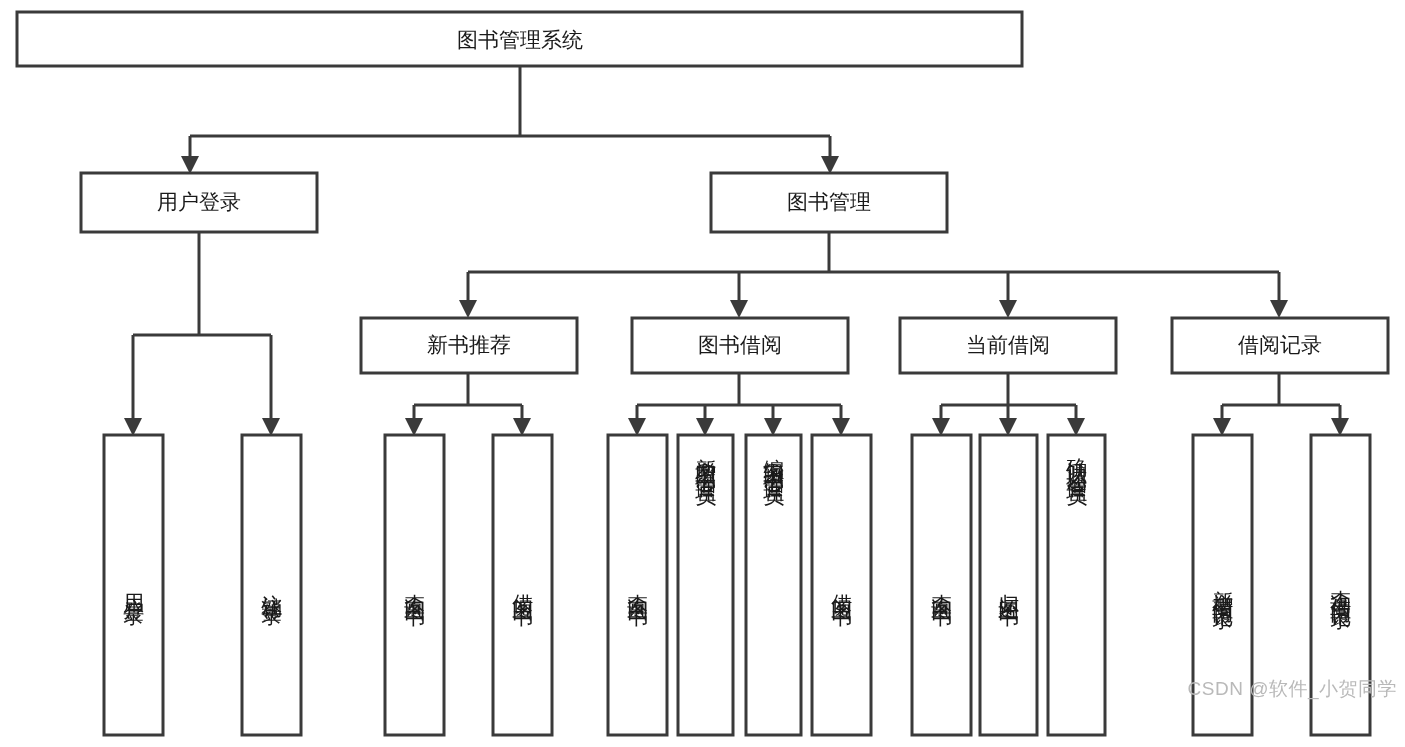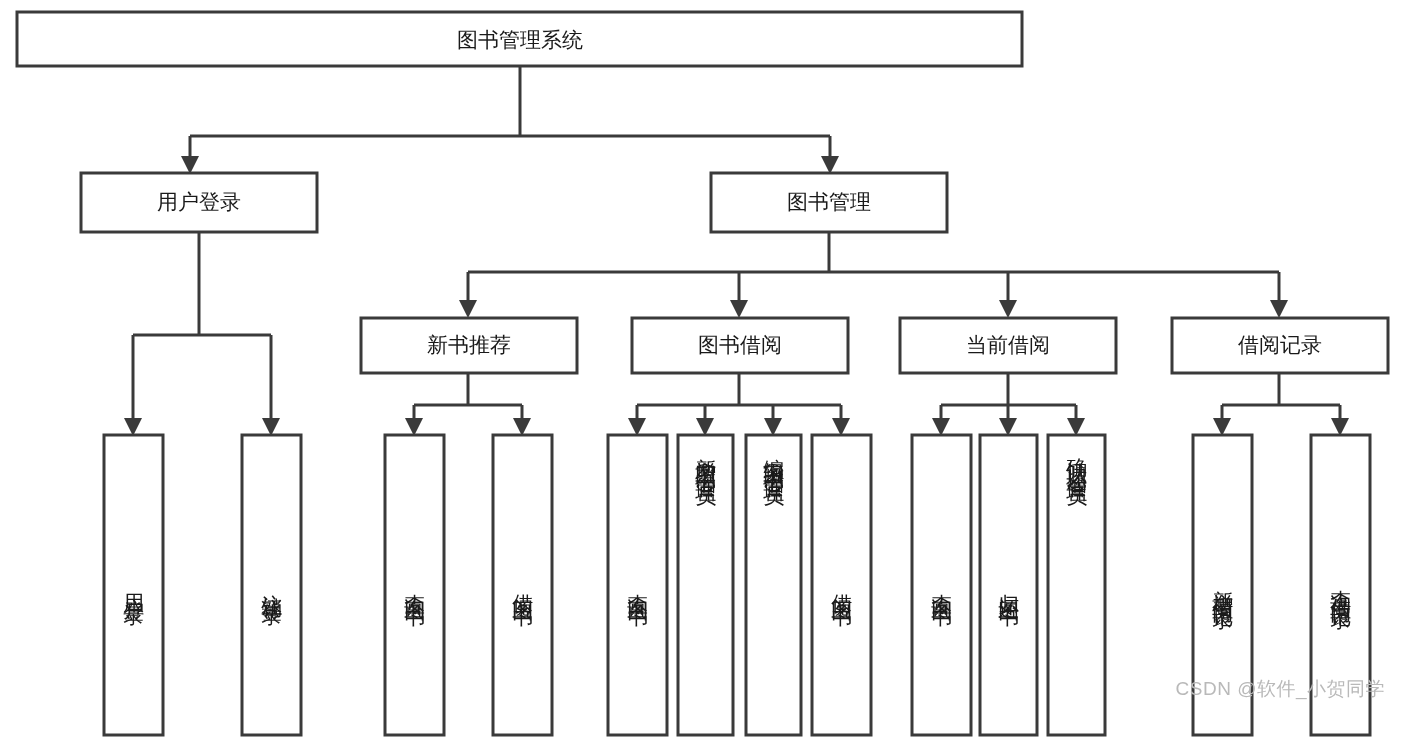--- a/index.html
+++ b/index.html
@@ -62,21 +62,21 @@
     font-family: "Liberation Sans", "DejaVu Sans", sans-serif;
     font-size: 21px;
     line-height: 1.35;
     letter-spacing: 4px;
     color: #1a1a1a;
     white-space: nowrap;
     text-align: center;
   }
   .watermark {
     position: absolute;
-    right: 20px;
+    right: 8px;
     bottom: 6px;
     font-family: "Liberation Sans", "DejaVu Sans", sans-serif;
     font-size: 19px;
     color: #b9b9b9;
     letter-spacing: 0.5px;
     white-space: nowrap;
   }
 </style>
 </head>
 <body>

